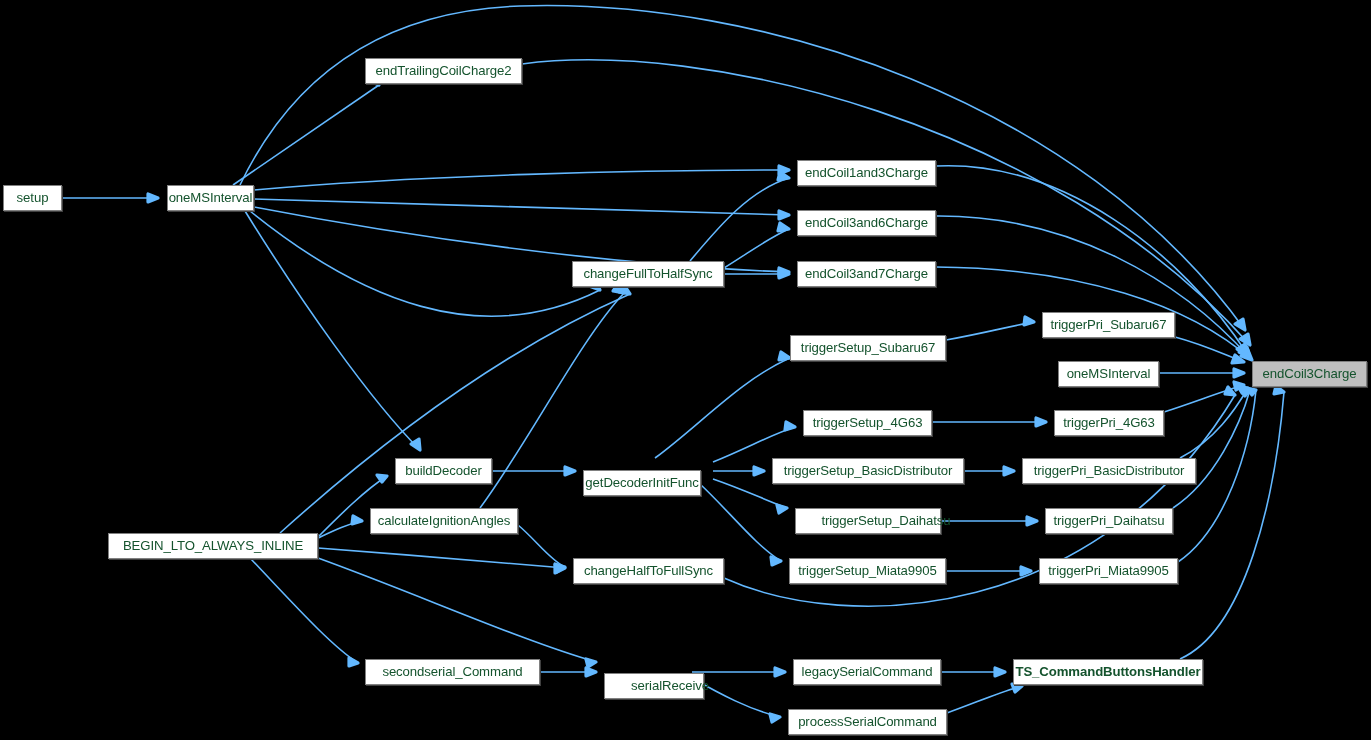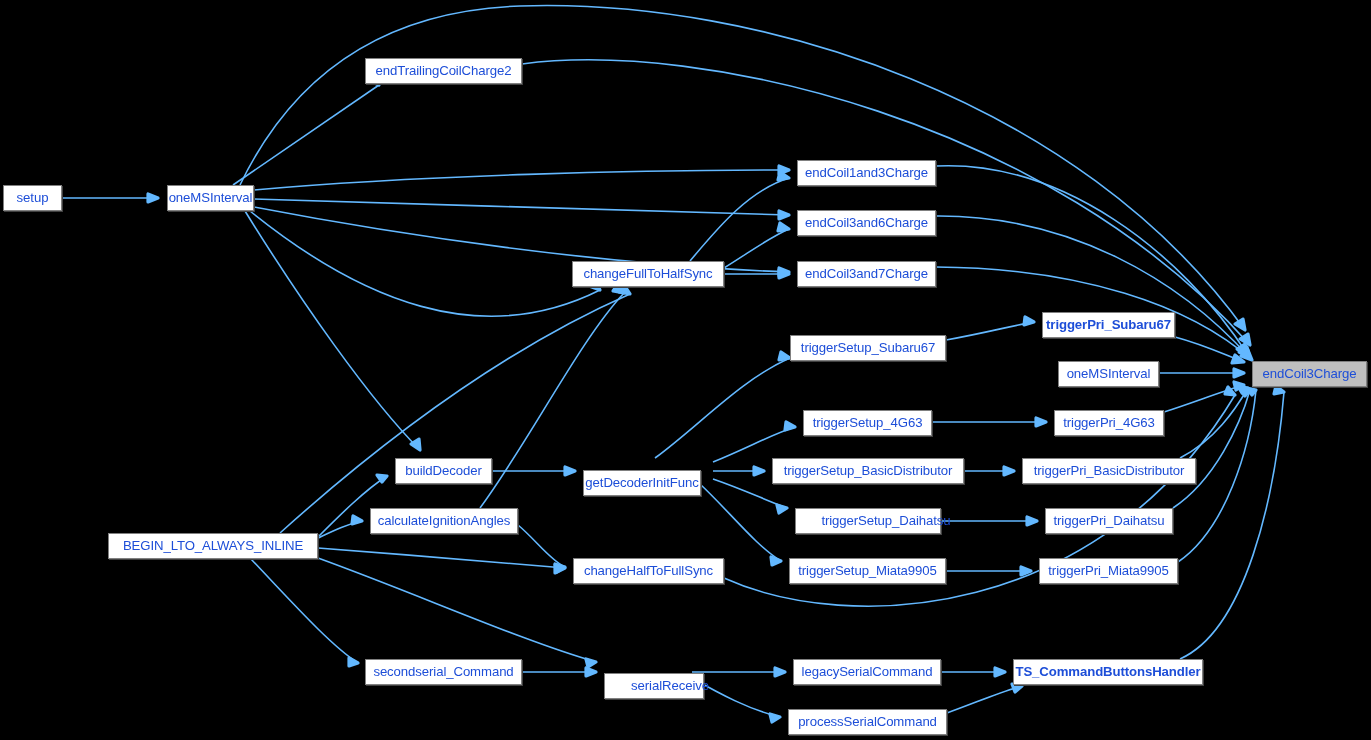--- a/index.html
+++ b/index.html
@@ -24,21 +24,21 @@
   }
   .node {
     position: absolute;
     box-sizing: border-box;
     background: #ffffff;
     border: 1px solid #808080;
     box-shadow: 1px 1px 0 0 #404040;
     display: flex;
     align-items: center;
     justify-content: center;
-    color: #1d4ed8;
+    color: #14532d;
     font-size: 13.2px;
     line-height: 1;
     white-space: nowrap;
     letter-spacing: -0.1px;
     height: 26px;
     z-index: 5;
   }
   .node.highlight {
     background: #bfbfbf;
   }
@@ -261,21 +261,21 @@
       </div>
       <div class="node" style="left: 797px; top: 261px; width: 139px;">
         <span class="node-label">endCoil3and7Charge</span>
       </div>
       <div class="node" style="left: 572px; top: 261px; width: 152px;">
         <span class="node-label">changeFullToHalfSync</span>
       </div>
       <div class="node" style="left: 790px; top: 335px; width: 156px;">
         <span class="node-label">triggerSetup_Subaru67</span>
       </div>
-      <div class="node" style="left: 1042px; top: 312px; width: 133px; font-weight: bold;">
+      <div class="node" style="left: 1042px; top: 312px; width: 133px;">
         <span class="node-label">triggerPri_Subaru67</span>
       </div>
       <div class="node" style="left: 1058px; top: 361px; width: 101px;">
         <span class="node-label">oneMSInterval</span>
       </div>
       <div class="node highlight" style="left: 1252px; top: 361px; width: 115px;">
         <span class="node-label">endCoil3Charge</span>
       </div>
       <div class="node" style="left: 803px; top: 410px; width: 129px;">
         <span class="node-label">triggerSetup_4G63</span>
@@ -309,21 +309,21 @@
       </div>
       <div class="node" style="left: 573px; top: 558px; width: 151px;">
         <span class="node-label">changeHalfToFullSync</span>
       </div>
       <div class="node" style="left: 789px; top: 558px; width: 157px;">
         <span class="node-label">triggerSetup_Miata9905</span>
       </div>
       <div class="node" style="left: 1039px; top: 558px; width: 139px;">
         <span class="node-label">triggerPri_Miata9905</span>
       </div>
-      <div class="node" style="left: 365px; top: 659px; width: 157px;">
+      <div class="node" style="left: 365px; top: 659px; width: 175px;">
         <span class="node-label">secondserial_Command</span>
       </div>
       <div class="node" style="left: 604px; top: 673px; width: 100px; padding-left: 32px;">
         <span class="node-label">serialReceive</span>
       </div>
       <div class="node" style="left: 793px; top: 659px; width: 148px;">
         <span class="node-label">legacySerialCommand</span>
       </div>
       <div class="node" style="left: 1013px; top: 659px; width: 190px; font-weight: bold;">
         <span class="node-label">TS_CommandButtonsHandler</span>

